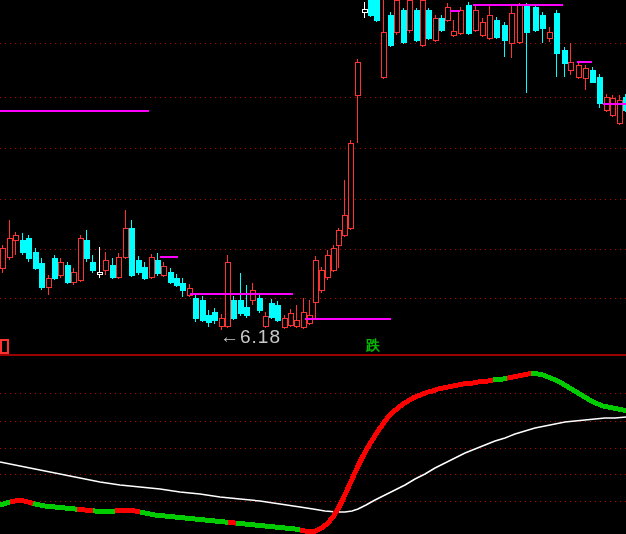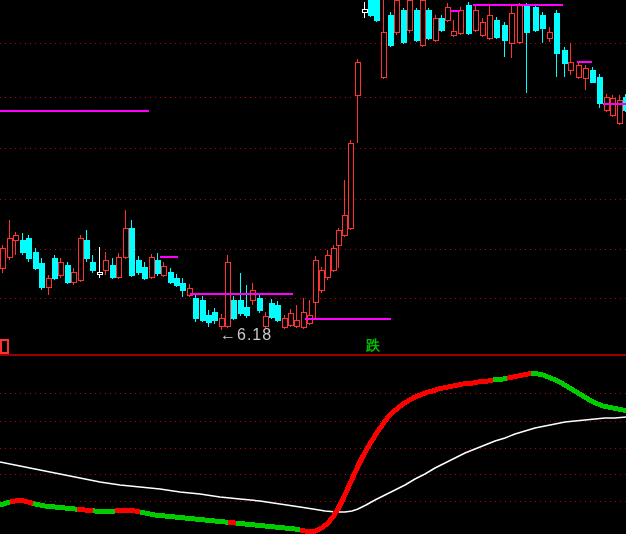--- a/index.html
+++ b/index.html
@@ -12,21 +12,21 @@
   }
   #chart-svg{position:absolute;left:0;top:0;}
   .overlay-label{
     position:absolute;
     font-family:"Liberation Sans", sans-serif;
     white-space:nowrap;
     pointer-events:none;
   }
   #price-marker-label{
     left:220px;top:326px;
-    font-size:16px;
+    font-size:19px;
     letter-spacing:1px;
   }
   #fall-label{
     left:366px;top:337px;
     font-size:14px;
     font-weight:bold;
   }
 </style>
 </head>
 <body>

